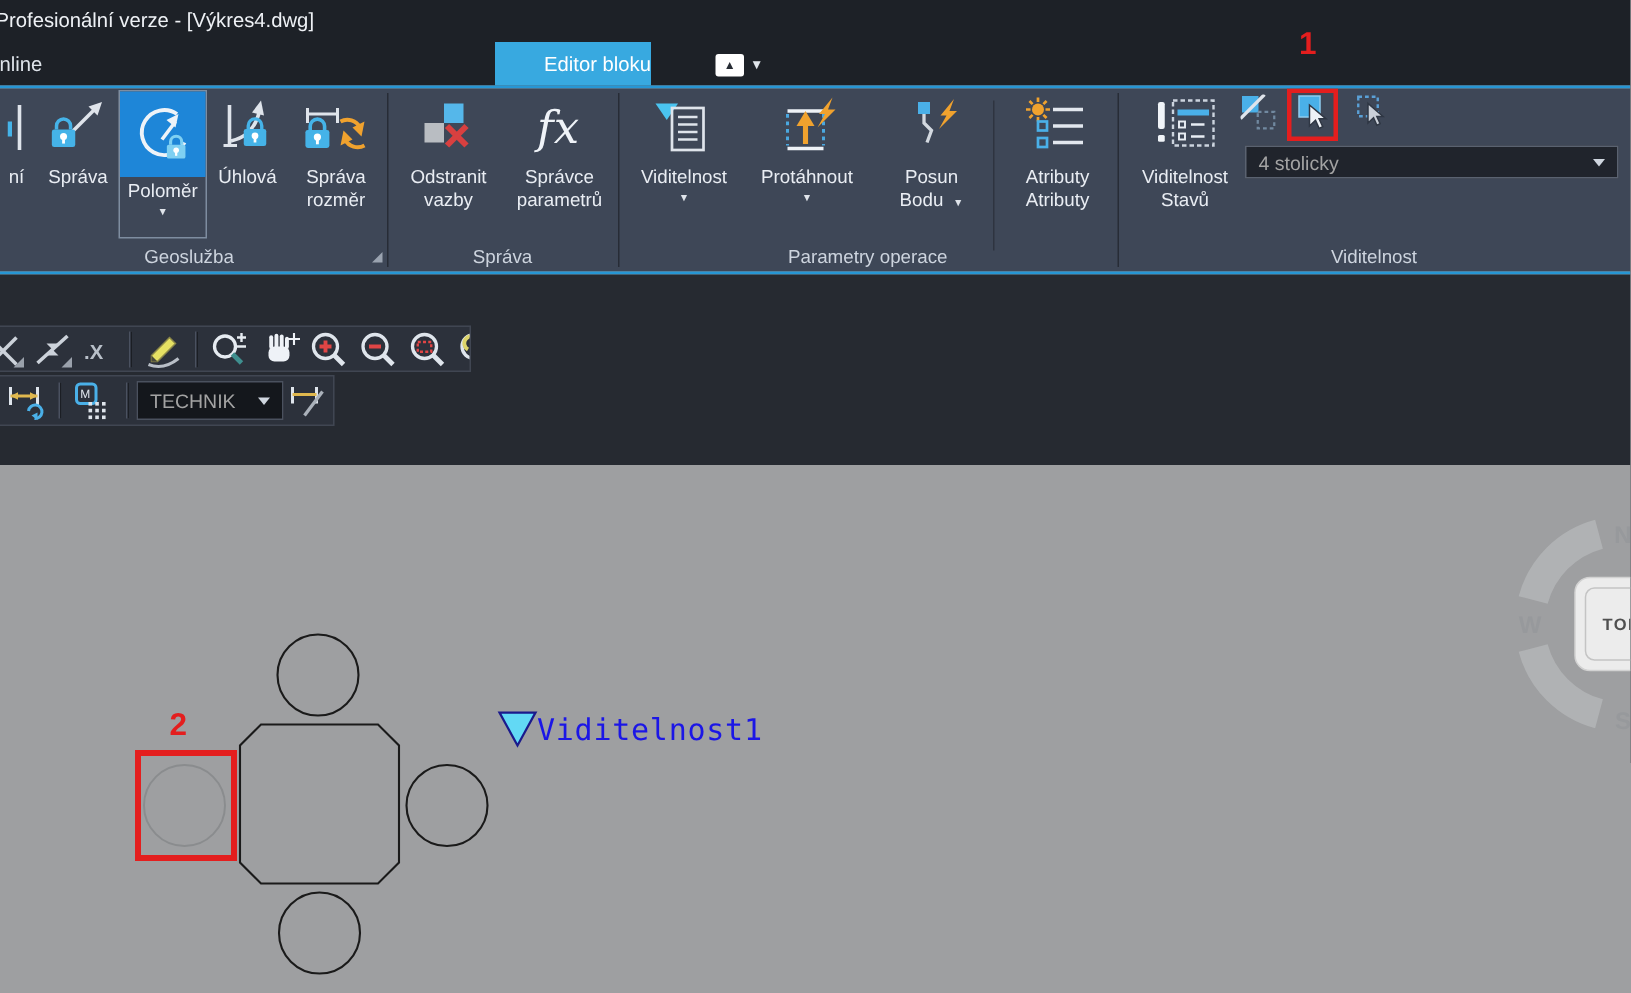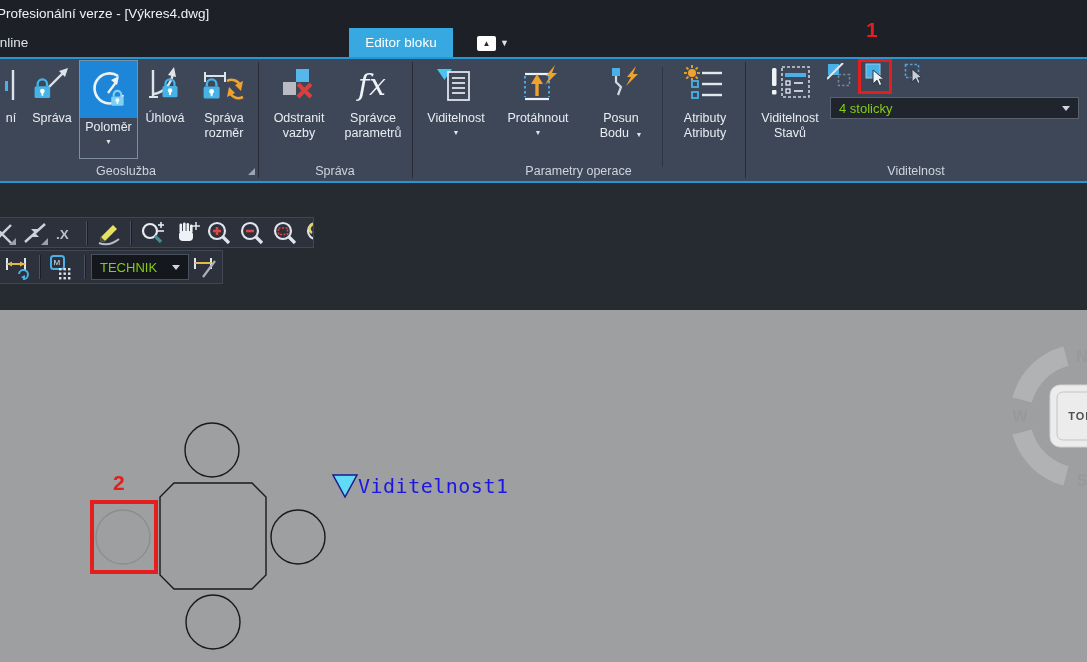--- a/index.html
+++ b/index.html
@@ -21,21 +21,21 @@
   .ribbon{position:absolute;left:0;top:59px;width:1087px;height:122px;background:#3e4757;overflow:hidden;}
   .rdiv{position:absolute;top:3px;height:116px;width:1px;background:#272c36;}
   .glabel{position:absolute;bottom:3px;text-align:center;color:#cdd4de;font-size:12.5px;}
   .rbtn{position:absolute;top:3px;height:96px;display:flex;flex-direction:column;align-items:center;
         color:#e9edf3;font-size:12.5px;text-align:center;}
   .ric{height:46px;display:flex;align-items:center;justify-content:center;margin-bottom:3px;}
   .rlab{line-height:15px;white-space:nowrap;}
   .caret{font-size:7px;color:#dfe4ea;line-height:9px;margin-top:2px;}
   .rbtn.sel{top:1px;height:99px;border:1px solid #7e8da0;box-sizing:border-box;}
   .rbtn.sel .ric{width:100%;height:57px;background:#1e86d8;margin-bottom:2px;}
-  .combo{position:absolute;background:#20242c;border:1px solid #5a6270;color:#84cc16;
+  .combo{position:absolute;background:#20242c;border:1px solid #5a6270;color:#a3a3a3;
          font-size:13px;display:flex;align-items:center;box-sizing:border-box;}
   .combo .val{flex:1;padding-left:8px;white-space:nowrap;overflow:hidden;}
   .dd-arrow{width:0;height:0;border-left:4.5px solid transparent;border-right:4.5px solid transparent;
          border-top:5px solid #cfd6df;margin-right:8px;}
   .expander{position:absolute;width:0;height:0;border-left:7px solid transparent;
          border-bottom:7px solid #9aa3b0;right:6px;bottom:6px;}
   
   .midstrip{position:absolute;left:0;top:183px;width:1087px;height:127px;background:#262a31;}
   .tbar{position:absolute;background:#2c313b;border:1px solid #404652;display:flex;
         align-items:center;box-sizing:border-box;overflow:hidden;}
@@ -50,21 +50,21 @@
 </head>
 <body>
 
 <div class="stage">
 
   <div class="header">
     <div class="title">Profesionální verze - [Výkres4.dwg]</div>
 
     <div class="tab" style="left:-8px;width:44px;"><span>nline</span></div>
     <div class="tab" style="left:238px;width:105px;margin-top:39px;"><span>TDS-Značky</span></div>
-    <div class="tab active" style="left:349px;width:104px;"><span>Editor bloku</span></div>
+    <div class="tab active" style="left:330px;width:104px;text-align:right;"><span>Editor bloku</span></div>
 
     <div class="collapse-btn"><span>▲</span></div>
     <div class="tab-dd"><span>▼</span></div>
 
     <div class="marker" style="left:866px;top:18px;">1</div>
   </div>
 
   <div class="blueline" style="top:57px;"></div>
 
   <div class="ribbon">

